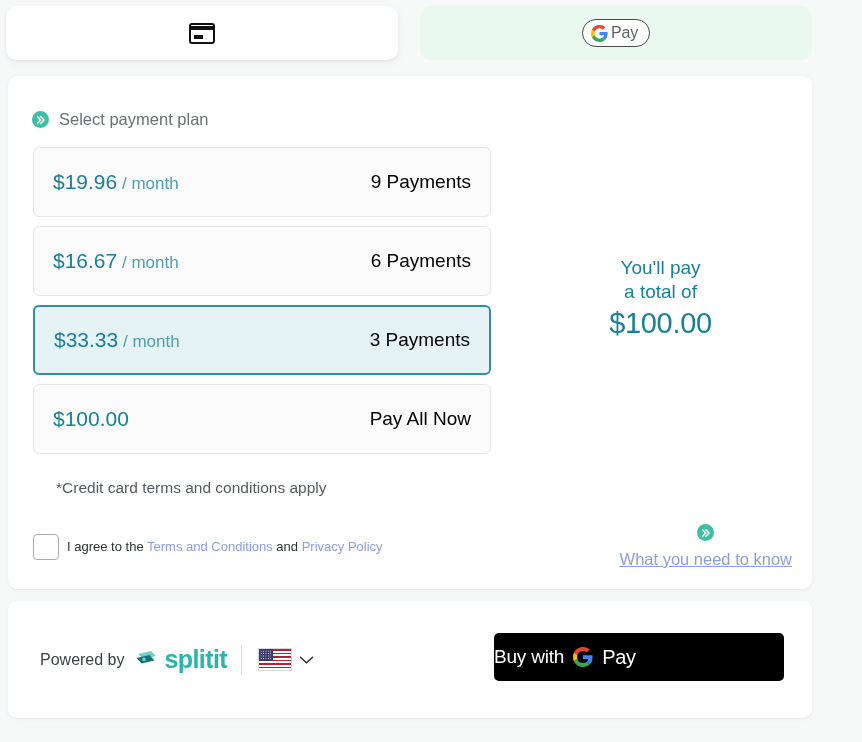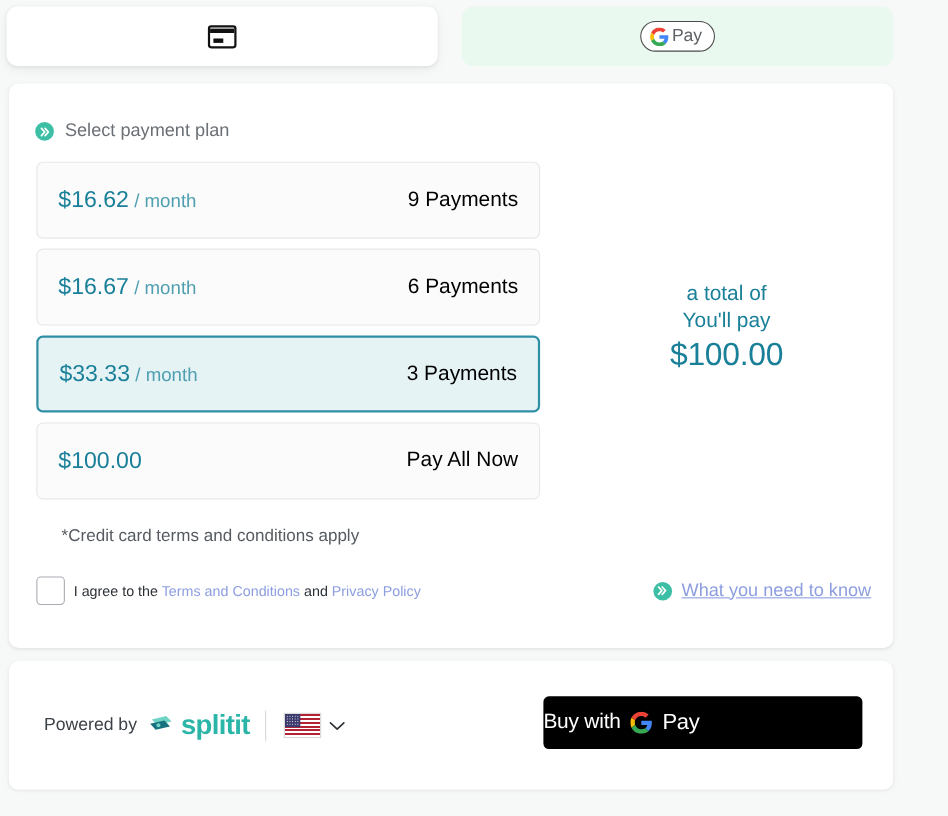--- a/index.html
+++ b/index.html
@@ -238,20 +238,21 @@
   .agree-text a {
     color: #8d9ee0;
     text-decoration: none;
     cursor: pointer;
   }
   .need-to-know {
     margin-left: auto;
     display: flex;
     align-items: center;
     gap: 9px;
+    flex-direction: column;
   }
   .need-to-know .nlink {
     font-size: 16.5px;
     color: #8d9ee0;
     text-decoration: underline;
     cursor: pointer;
     font-family: "Liberation Sans", sans-serif;
   }
 
   
@@ -386,21 +387,21 @@
           <path d="M2 2 L5.6 6 L2 10" fill="none" stroke="#ffffff" stroke-width="1.9" stroke-linecap="round" stroke-linejoin="round"></path>
           <path d="M6 2 L9.6 6 L6 10" fill="none" stroke="#ffffff" stroke-width="1.9" stroke-linecap="round" stroke-linejoin="round"></path>
         </svg>
       </span>
       <span class="label">Select payment plan</span>
     </div>
 
     <div class="plans">
 
       <div class="plan">
-        <span class="amount"><span>$16.62</span><span class="per"> / month</span></span>
+        <span class="amount"><span>$19.96</span><span class="per"> / month</span></span>
         <span class="count">9 Payments</span>
       </div>
 
       <div class="plan">
         <span class="amount"><span>$16.67</span><span class="per"> / month</span></span>
         <span class="count">6 Payments</span>
       </div>
 
       <div class="plan selected">
         <span class="amount"><span>$33.33</span><span class="per"> / month</span></span>
@@ -408,22 +409,22 @@
       </div>
 
       <div class="plan">
         <span class="amount"><span>$100.00</span><span class="per"></span></span>
         <span class="count">Pay All Now</span>
       </div>
 
     </div>
 
     <div class="total-block">
+      <div class="line">You'll pay</div>
       <div class="line">a total of</div>
-      <div class="line">You'll pay</div>
       <div class="big">$100.00</div>
     </div>
 
     <div class="terms-note">*Credit card terms and conditions apply</div>
 
     <div class="agree-row">
       <span class="checkbox"></span>
       <span class="agree-text"><span>I agree to the </span><a>Terms and Conditions</a><span> and </span><a>Privacy Policy</a></span>
 
       <span class="need-to-know">

